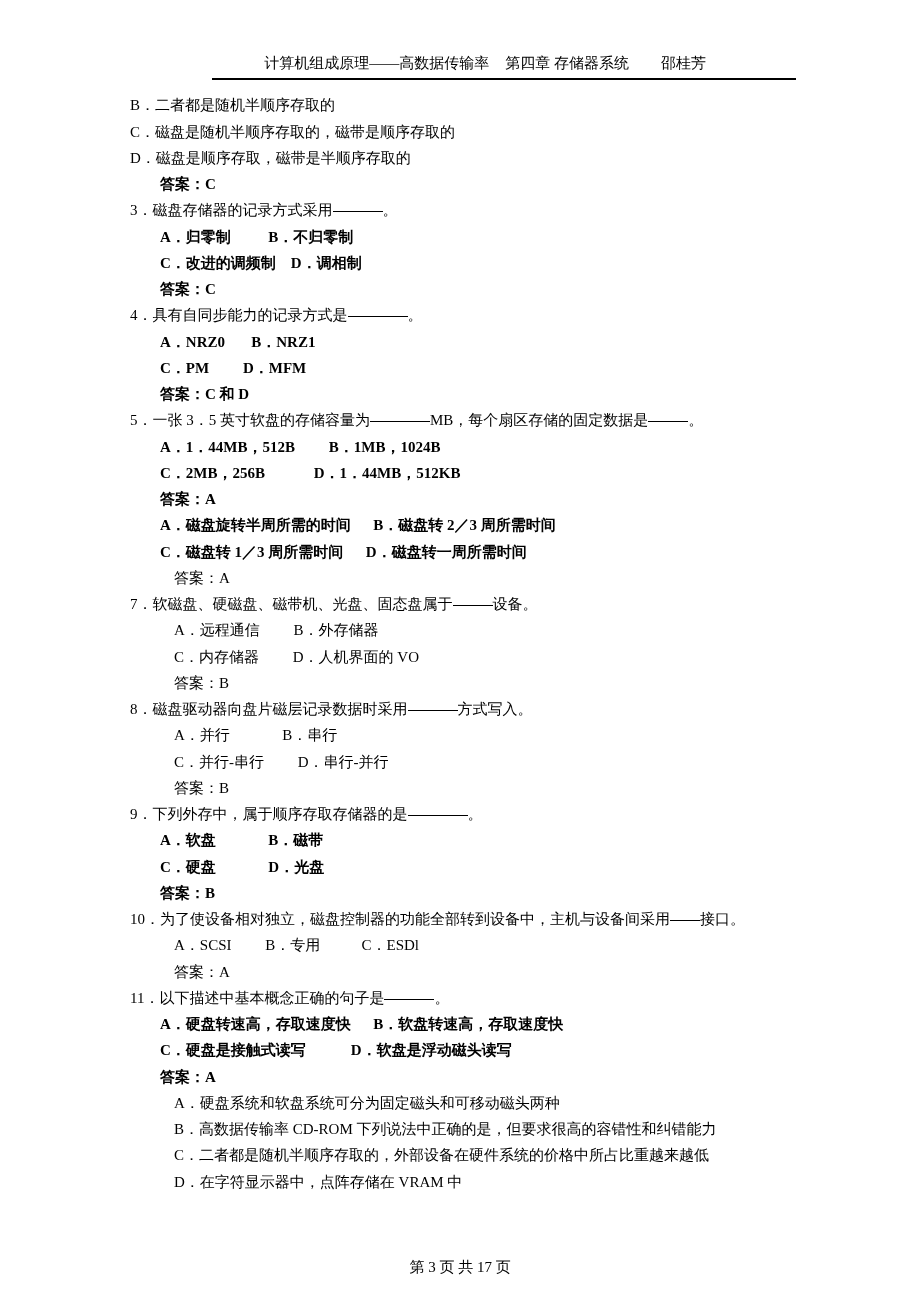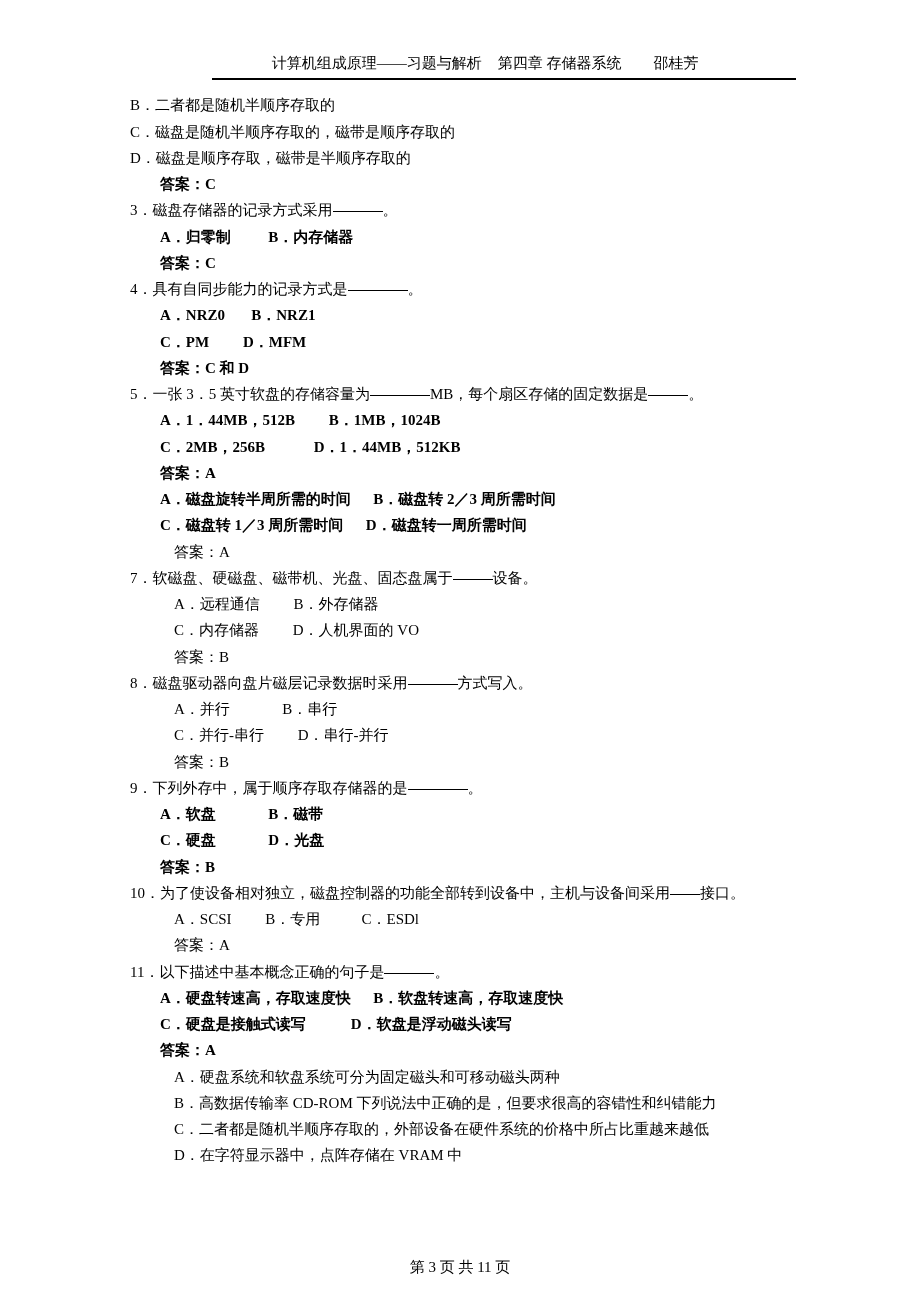--- a/index.html
+++ b/index.html
@@ -65,34 +65,35 @@
     text-align: center;
   }
 </style>
 </head>
 <body>
 
 <div class="page">
 
   <div class="header">
     <span class="header-line">
-      <span>计算机组成原理——习题与解析</span><span class="header-sep"></span><span>第四章 存储器系统</span><span class="header-sep"></span><span class="header-sep"></span><span>邵桂芳</span>
+      <span>计算机组成原理——高数据传输率</span><span class="header-sep"></span><span>第四章 存储器系统</span><span class="header-sep"></span><span class="header-sep"></span><span>邵桂芳</span>
     </span>
   </div>
   <div class="header-underline"></div>
 
   <div class="body">
 
     <div>B．二者都是随机半顺序存取的</div>
     <div>C．磁盘是随机半顺序存取的，磁带是顺序存取的</div>
     <div>D．磁盘是顺序存取，磁带是半顺序存取的</div>
     <div class="indent1">答案：C</div>
 
     <div><span>3．磁盘存储器的记录方式采用</span><span class="blank b50"></span><span>。</span></div>
-    <div class="line indent1">A．归零制          B．内存储器</div>
+    <div class="line indent1">A．归零制          B．不归零制</div>
+    <div class="line indent1">C．改进的调频制    D．调相制</div>
     <div class="indent1">答案：C</div>
 
     <div><span>4．具有自同步能力的记录方式是</span><span class="blank b60"></span><span>。</span></div>
     <div class="line indent1">A．NRZ0       B．NRZ1</div>
     <div class="line indent1">C．PM         D．MFM</div>
     <div class="indent1">答案：C 和 D</div>
 
     <div><span>5．一张 3．5 英寸软盘的存储容量为</span><span class="blank b60"></span><span>MB，每个扇区存储的固定数据是</span><span class="blank b40"></span><span>。</span></div>
     <div class="line indent1">A．1．44MB，512B         B．1MB，1024B</div>
     <div class="line indent1">C．2MB，256B             D．1．44MB，512KB</div>
@@ -130,17 +131,17 @@
     <div class="indent2">B．高数据传输率 CD-ROM 下列说法中正确的是，但要求很高的容错性和纠错能力</div>
     <div class="indent2">C．二者都是随机半顺序存取的，外部设备在硬件系统的价格中所占比重越来越低</div>
     <div class="indent2">D．在字符显示器中，点阵存储在 VRAM 中</div>
 
   </div>
 
   <div class="footer">
     <span>第</span>
     <span>3</span>
     <span>页 共</span>
-    <span>11</span>
+    <span>17</span>
     <span>页</span>
   </div>
 
 </div>
 
 </body></html>

